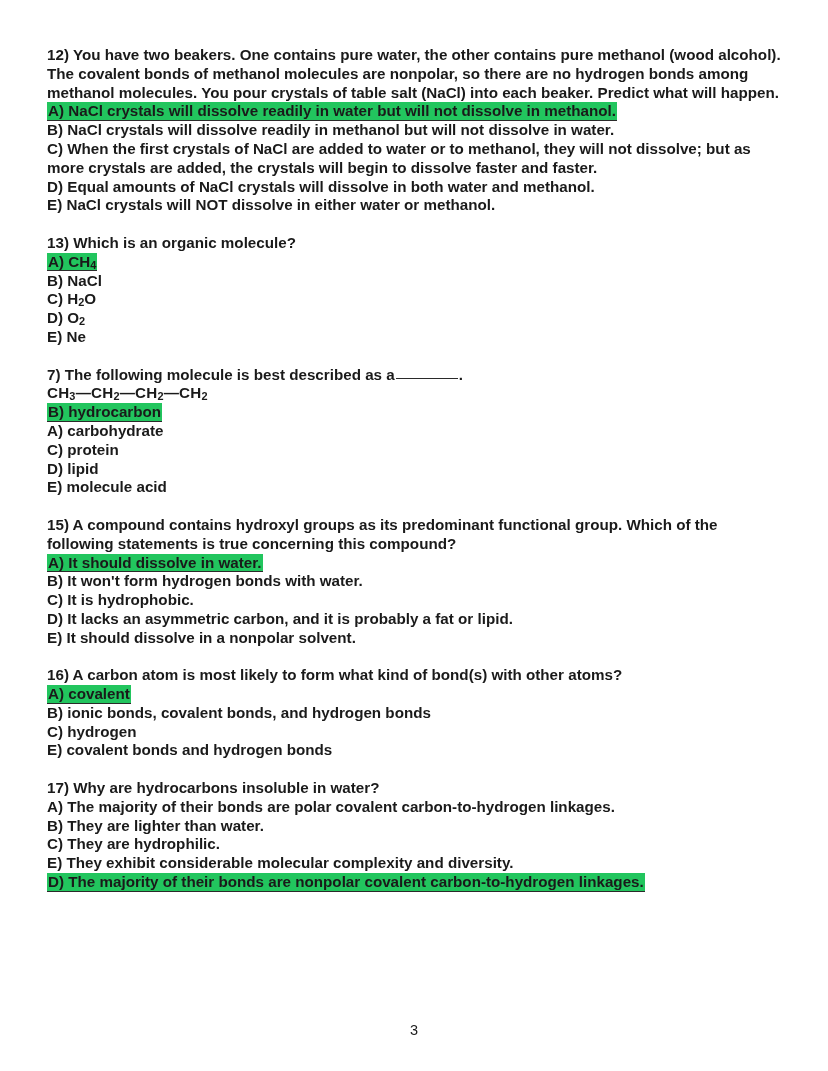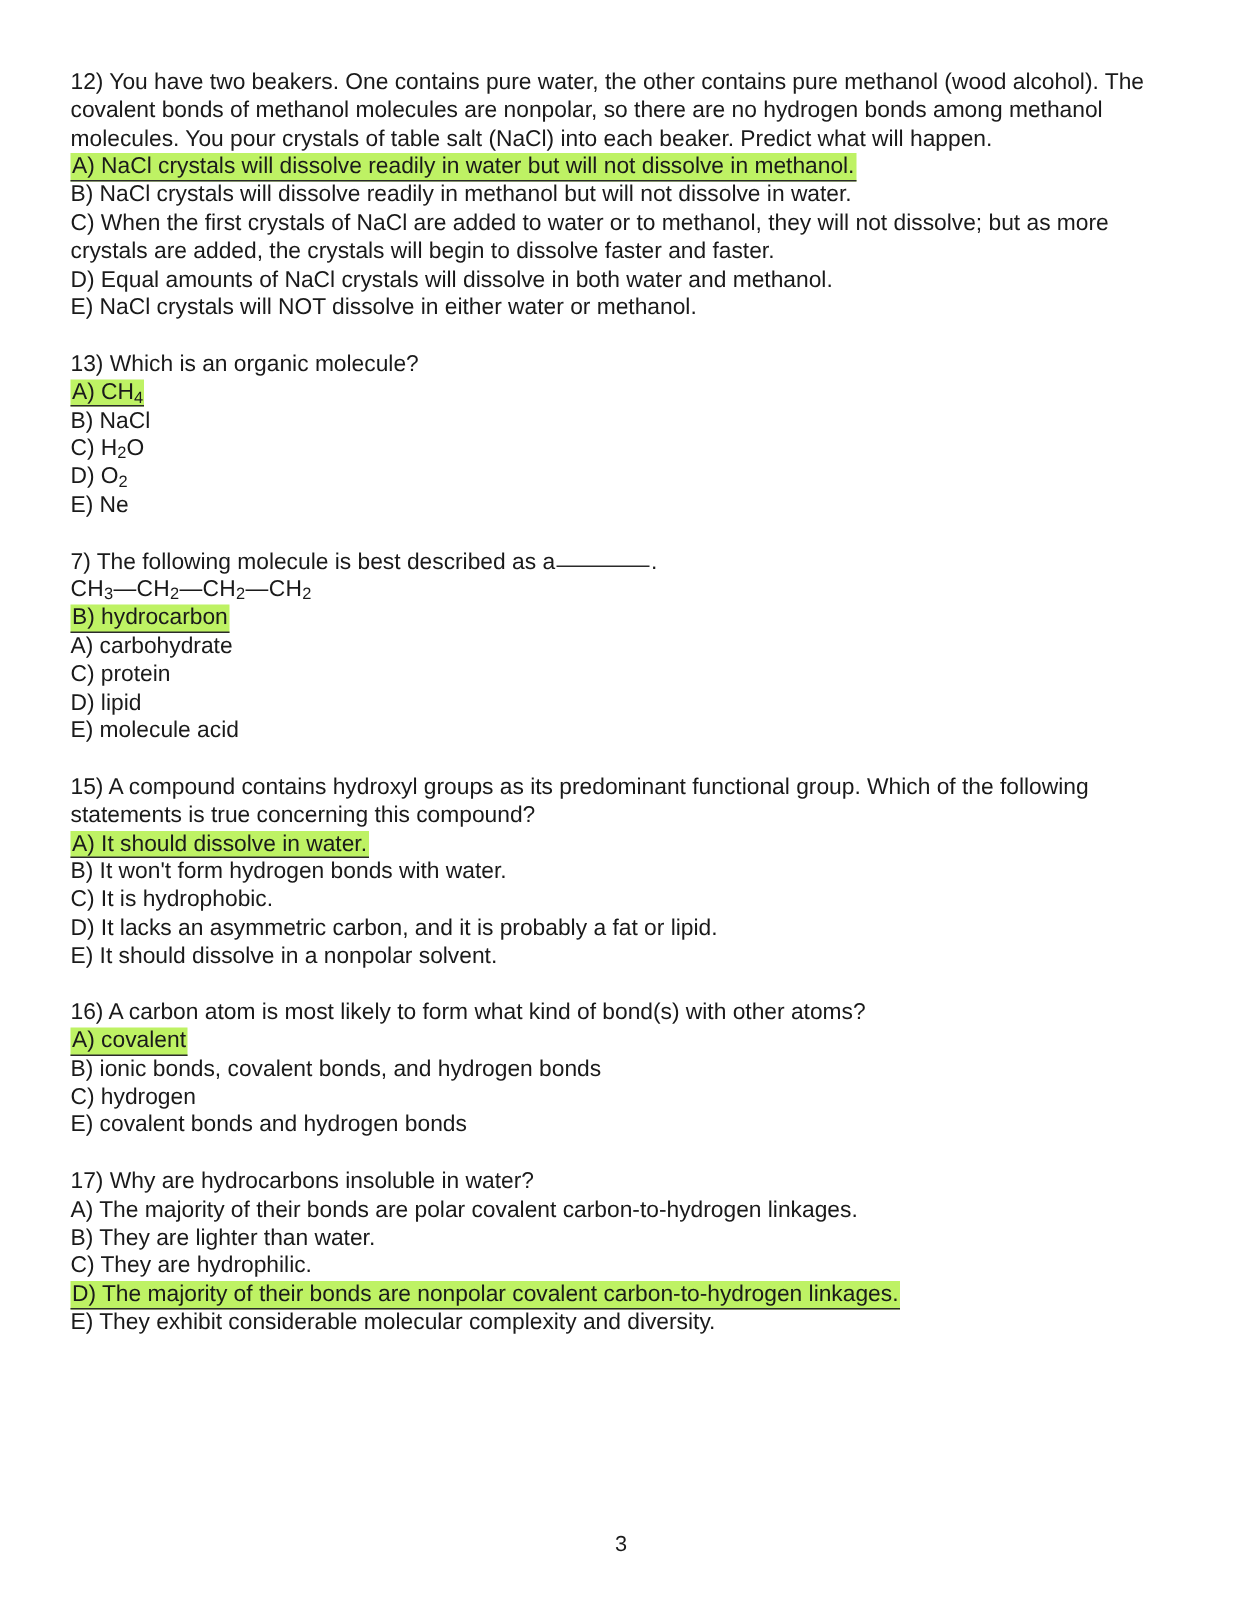--- a/index.html
+++ b/index.html
@@ -25,36 +25,37 @@
     overflow: hidden;
   }
   .content {
     position: absolute;
     left: 47px;
     top: 46px;
     width: 735px;
   }
   .qblock {
     margin: 0 0 18.8px 0;
+    font-weight: bold;
   }
   .qstem,
   .opt,
   .formula {
     font-size: 15.2px;
     line-height: 18.8px;
     margin: 0;
     padding: 0;
     text-align: left;
     white-space: normal;
   }
   .formula {
     letter-spacing: 0.2px;
   }
   .opt.correct > .hl {
-    background: #bef264;
+    background: #22c55e;
     border-bottom: 1.4px solid #2a2a2a;
     padding: 0 1px 0.5px 1px;
     box-decoration-break: clone;
     -webkit-box-decoration-break: clone;
   }
   sub {
     font-size: 0.72em;
     line-height: 0;
     vertical-align: -0.22em;
   }
@@ -127,21 +128,21 @@
       <p class="opt"><span>B) ionic bonds, covalent bonds, and hydrogen bonds</span></p>
       <p class="opt"><span>C) hydrogen</span></p>
       <p class="opt"><span>E) covalent bonds and hydrogen bonds</span></p>
     </div>
 
     <div class="qblock">
       <p class="qstem">17) Why are hydrocarbons insoluble in water?</p>
       <p class="opt"><span>A) The majority of their bonds are polar covalent carbon-to-hydrogen linkages.</span></p>
       <p class="opt"><span>B) They are lighter than water.</span></p>
       <p class="opt"><span>C) They are hydrophilic.</span></p>
+      <p class="opt"><span>E) They exhibit considerable molecular complexity and diversity.</span></p>
       <p class="opt correct"><span class="hl">D) The majority of their bonds are nonpolar covalent carbon-to-hydrogen linkages.</span></p>
-      <p class="opt"><span>E) They exhibit considerable molecular complexity and diversity.</span></p>
     </div>
 
   </div>
 
   <div class="pagenum">3</div>
 
 </div>
 
 </body></html>

